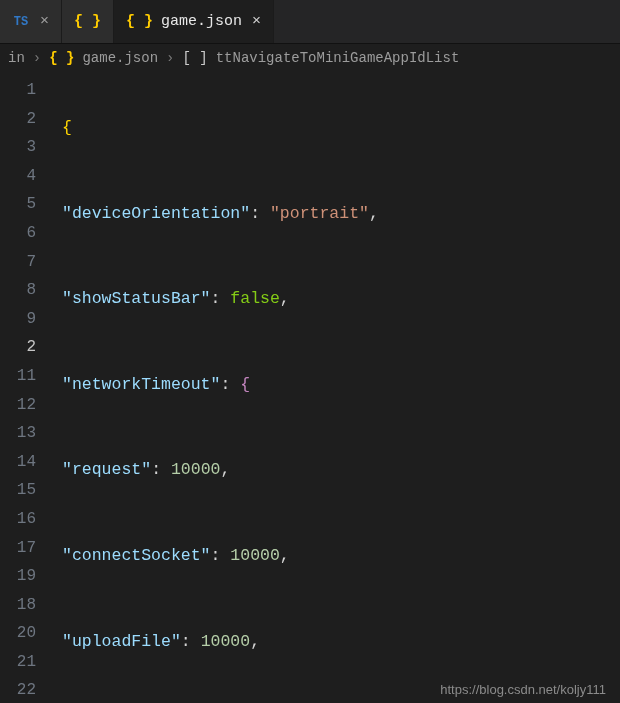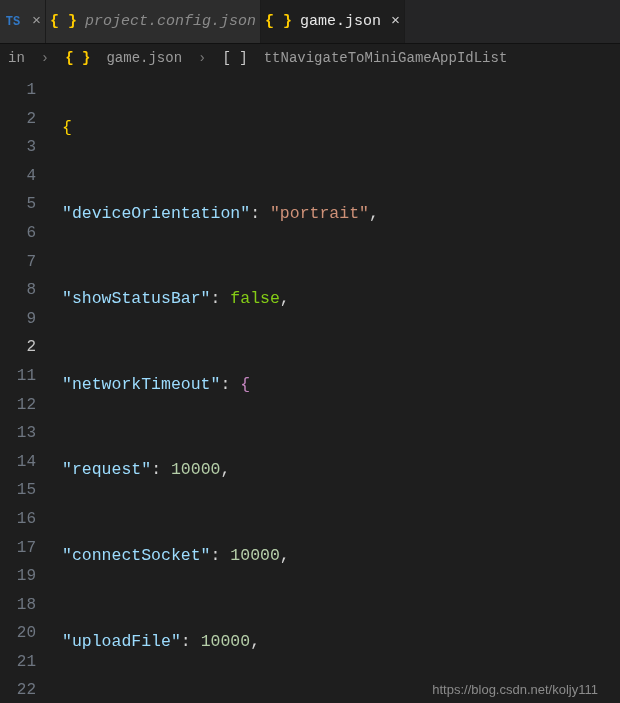--- a/index.html
+++ b/index.html
@@ -15,21 +15,21 @@
   .tabs {
     display: flex;
     height: 44px;
     background: #252526;
     align-items: stretch;
     border-bottom: 1px solid #111;
   }
   .tab {
     display: flex;
     align-items: center;
-    padding: 0 4px;
+    padding: 0 12px;
     gap: 8px;
     font-size: 15px;
     color: #8a8a8a;
     background: #2d2d2d;
     border-right: 1px solid #1b1b1b;
     cursor: pointer;
     white-space: nowrap;
   }
   .tab.active {
     background: #1e1e1e;
@@ -52,21 +52,21 @@
 
   
   .breadcrumbs {
     display: flex;
     align-items: center;
     height: 28px;
     padding: 0 8px;
     background: #1e1e1e;
     color: #9c9c9c;
     font-size: 14px;
-    gap: 16px;
+    gap: 8px;
     white-space: nowrap;
     overflow: hidden;
   }
   .breadcrumbs .sep { color: #7a7a7a; }
   .breadcrumbs .icon-braces { color: #ffcc00; font-weight: bold; }
   .breadcrumbs .icon-brackets { color: #cccccc; }
 
   
   .editor {
     display: flex;
@@ -110,37 +110,36 @@
   .tok-bool   { color: #84cc16; }
   .tok-brace  { color: #ffd602; }
   .tok-brace2 { color: #c586c0; }
 
   .i1 { padding-left: 30px; }
   .i2 { padding-left: 50px; }
 
   .watermark {
     position: absolute;
     bottom: 6px;
-    right: 22px;
+    right: 14px;
     color: #8b8b8b;
     font-size: 13px;
     font-family: Arial, sans-serif;
   }
 </style>
 </head>
 <body>
 
 <div class="tabs">
   <div class="tab">
     <span class="icon-ts">TS</span>
     <span class="close">×</span>
   </div>
   <div class="tab italic">
     <span class="icon-braces">{ }</span>
-    <span class="tablabel">project.config.json</span>
   </div>
   <div class="tab active">
     <span class="icon-braces">{ }</span>
     <span class="tablabel">game.json</span>
     <span class="close">×</span>
   </div>
 </div>
 
 <div class="breadcrumbs">
   <span>in</span>

